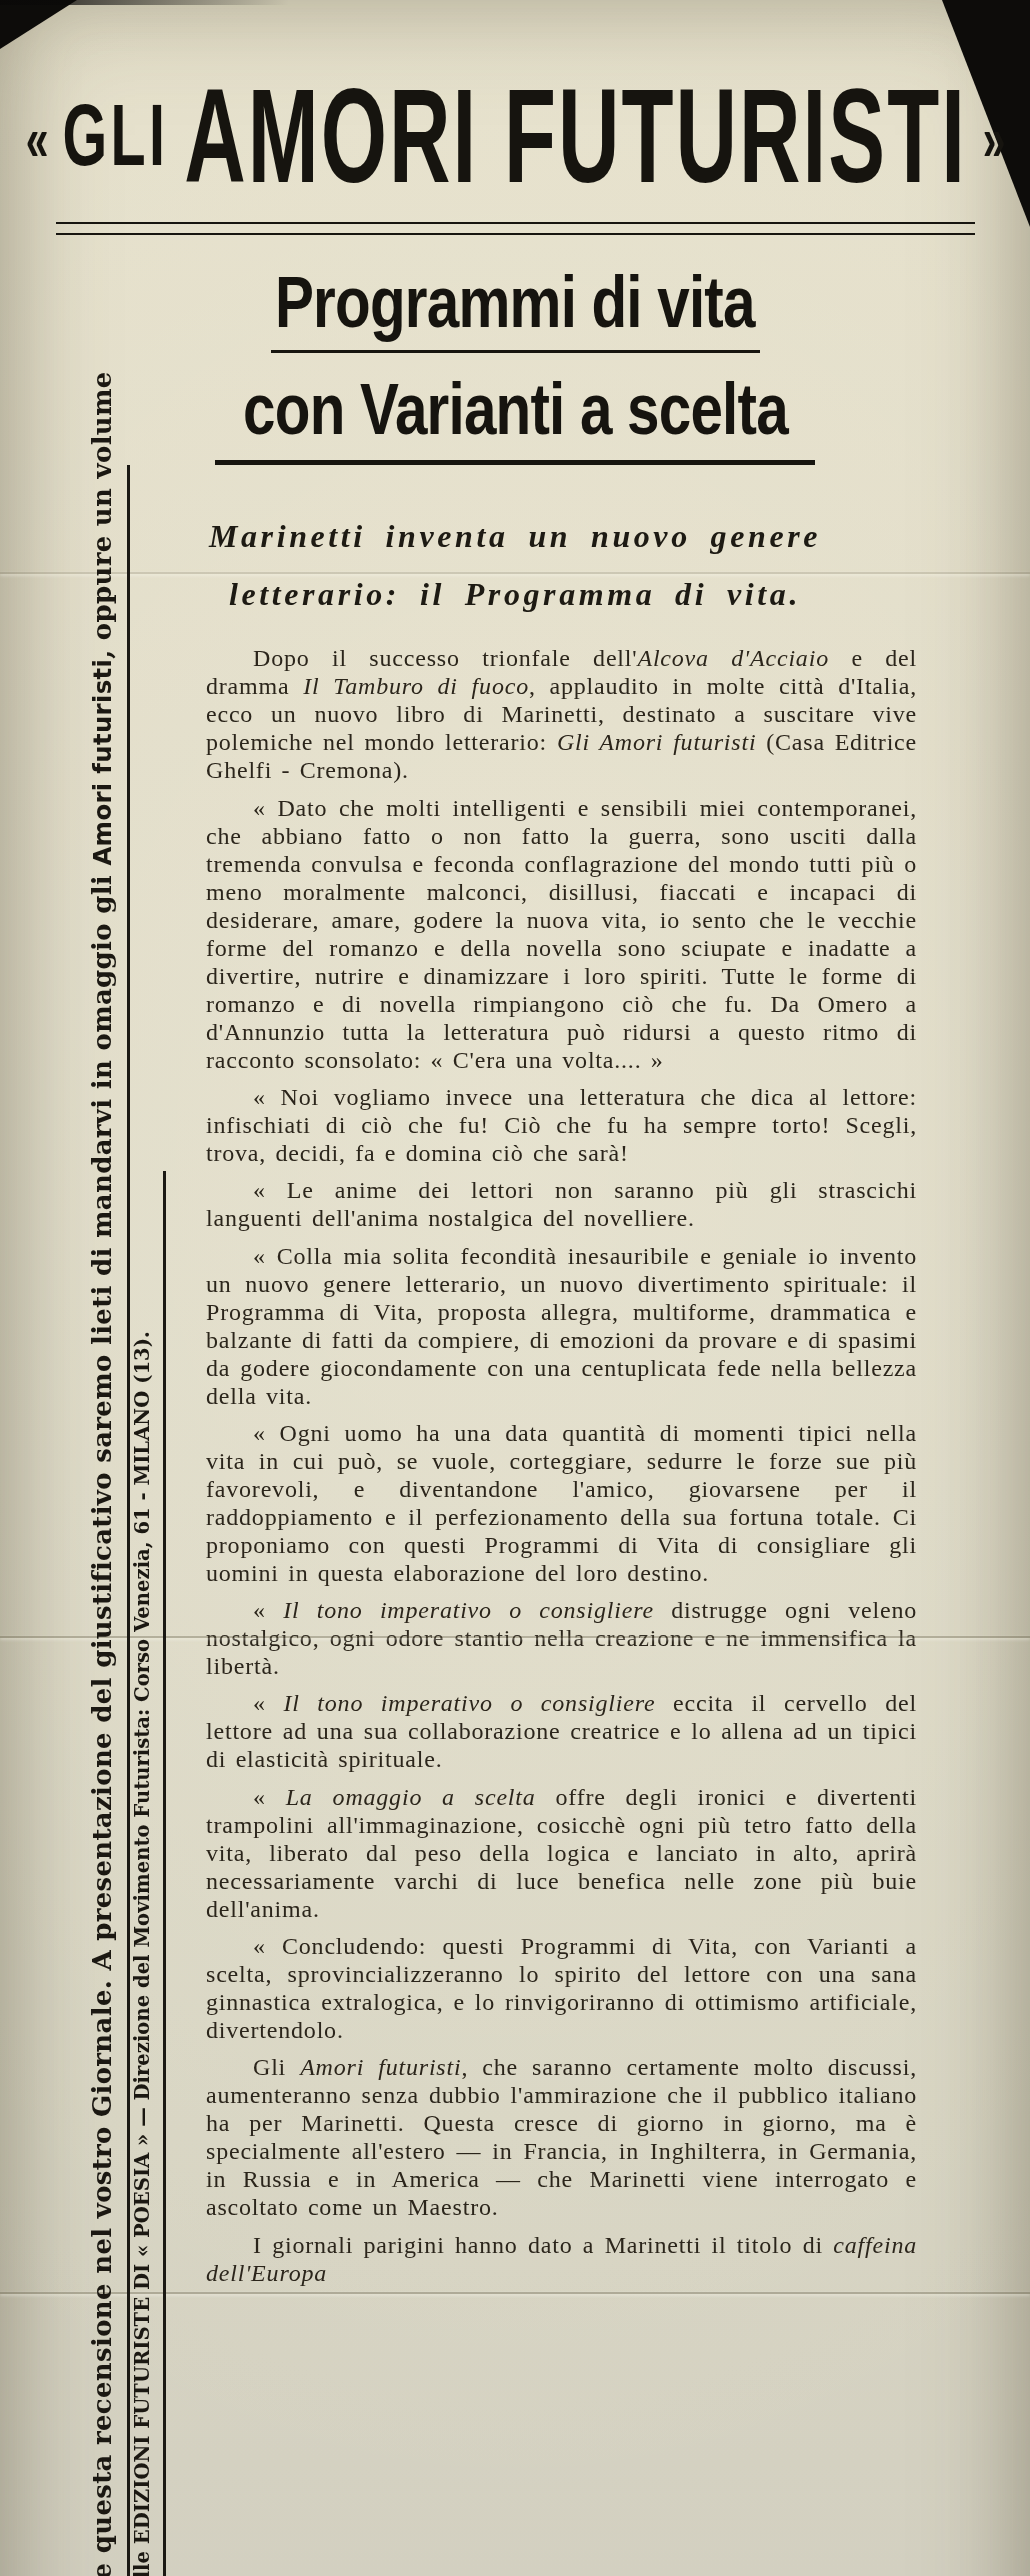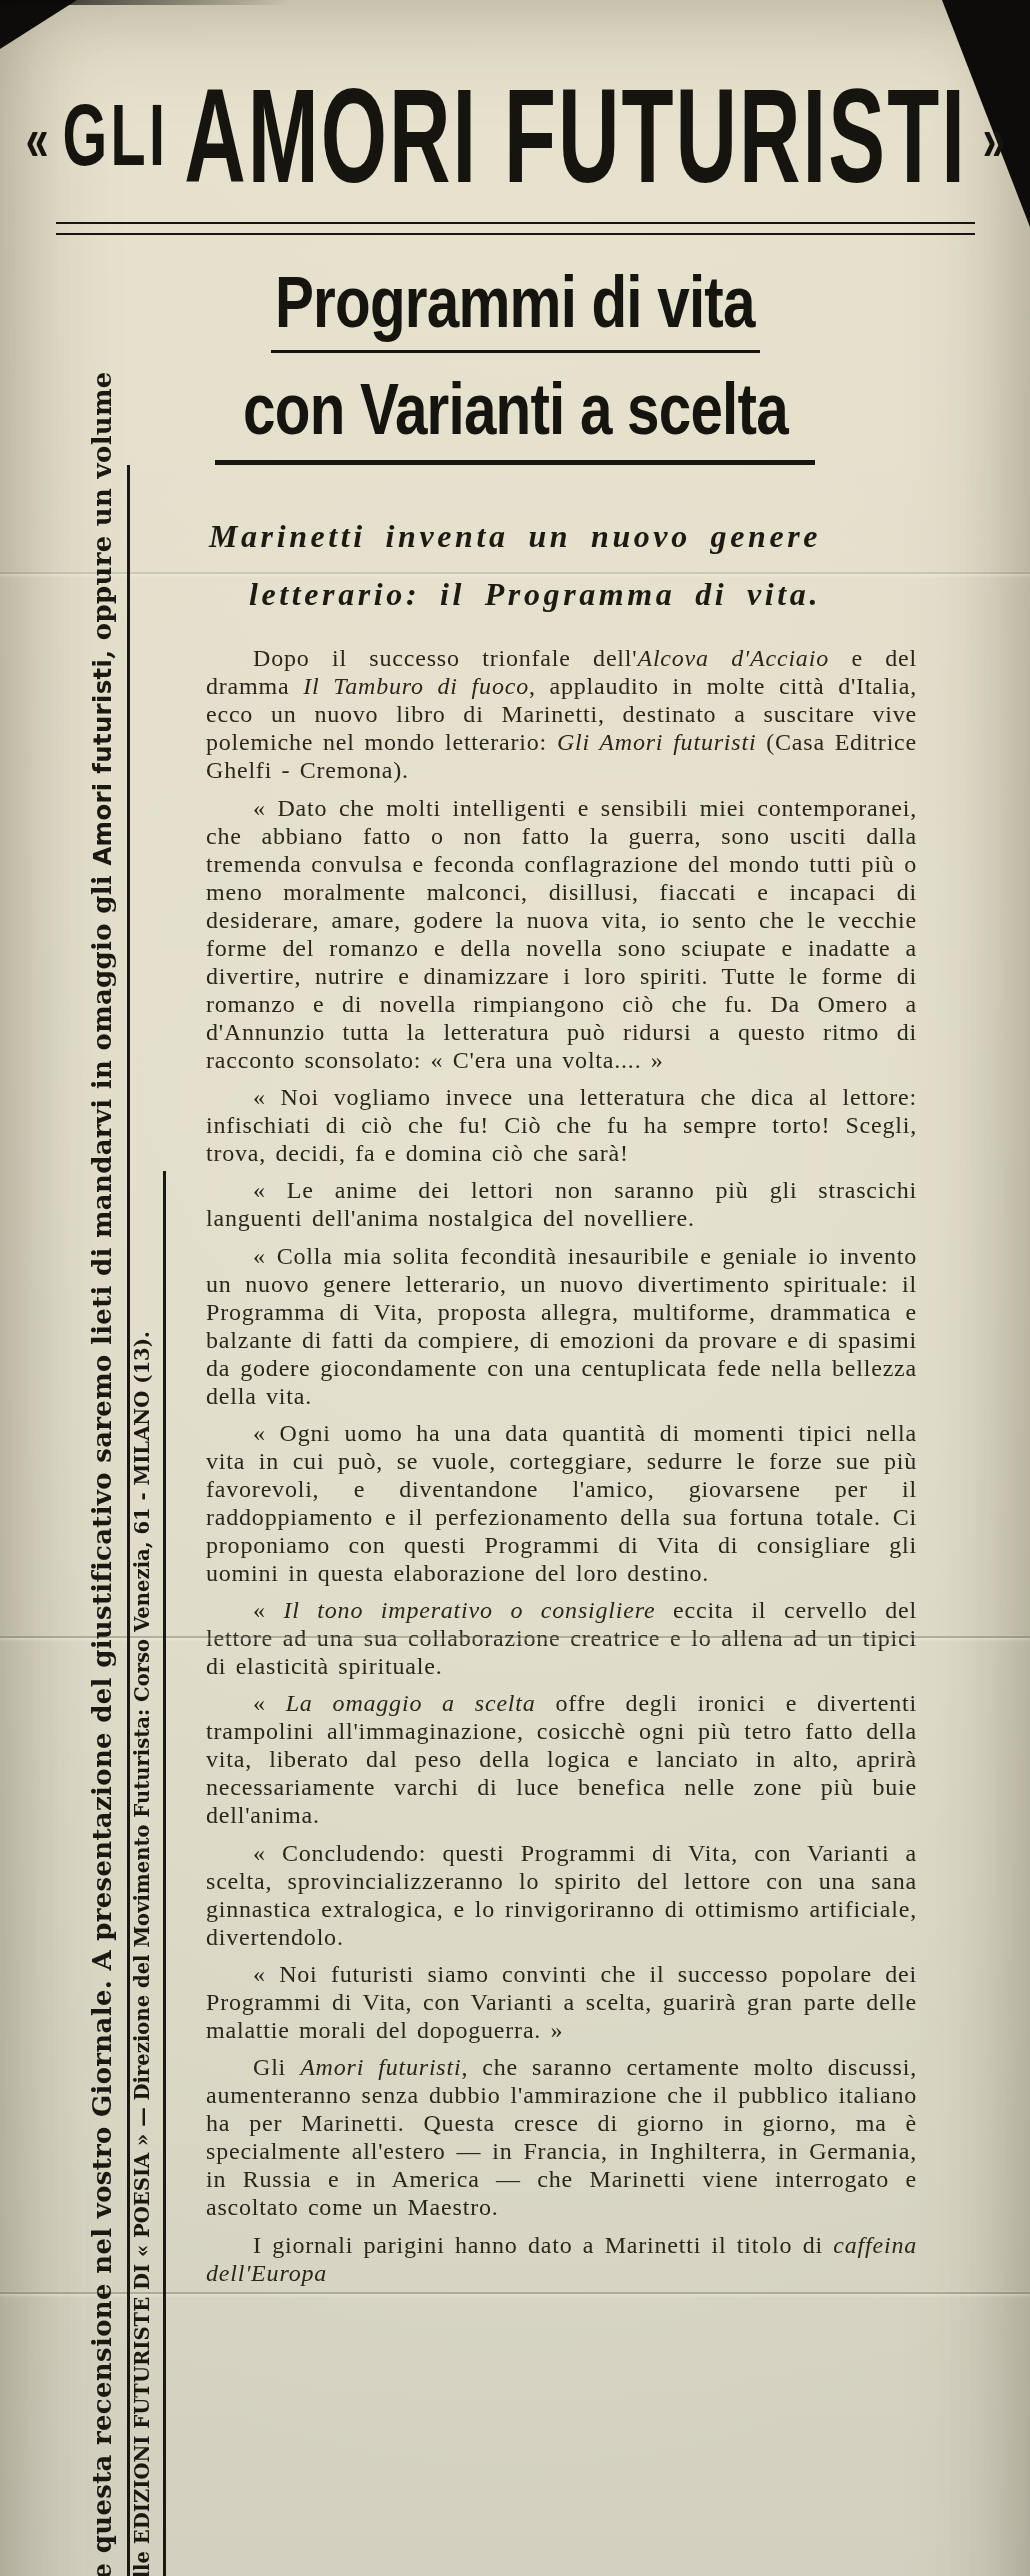--- a/index.html
+++ b/index.html
@@ -40,21 +40,21 @@
   .subtitle{
     font-family:"Liberation Sans", sans-serif;font-weight:bold;color:#16140f;
     font-size:73px;letter-spacing:-1px;white-space:nowrap;
     transform:scaleX(.8);transform-origin:50% 50%;
   }
   .subtitle.s1{margin-top:25px;}
   .subtitle.s2{margin-top:13.4px;}
   .u-rule1{margin-top:7.2px;width:489px;height:3.1px;background:#17150f;}
   .u-rule2{margin-top:10.3px;width:600px;height:4.6px;background:#17150f;}
   .deck{
-    margin-top:42px;text-align:right;color:#1d1a13;
+    margin-top:42px;text-align:center;color:#1d1a13;
     font-style:italic;font-weight:bold;font-size:32px;line-height:58px;
     letter-spacing:3.6px;word-spacing:8.2px;white-space:nowrap;
   }
   
   .body-col{
     margin:21.6px 113px 0 206px;
     width:711px;
     text-align:justify;
     font-size:24px;line-height:28px;letter-spacing:0.8px;word-spacing:2.6px;
     color:#2b251b;
@@ -116,22 +116,22 @@
     </div>
   </div>
 
   <div class="body-col">
       <p><span class="seg-n">Dopo il successo trionfale dell'</span><span class="seg-i">Alcova d'Acciaio</span><span class="seg-n"> e del dramma </span><span class="seg-i">Il Tamburo di fuoco</span><span class="seg-n">, applaudito in molte città d'Italia, ecco un nuovo libro di Marinetti, destinato a suscitare vive polemiche nel mondo letterario: </span><span class="seg-i">Gli Amori futuristi</span><span class="seg-n"> (Casa Editrice Ghelfi - Cremona).</span></p>
       <p><span class="seg-n">« Dato che molti intelligenti e sensibili miei contemporanei, che abbiano fatto o non fatto la guerra, sono usciti dalla tremenda convulsa e feconda conflagrazione del mondo tutti più o meno moralmente malconci, disillusi, fiaccati e incapaci di desiderare, amare, godere la nuova vita, io sento che le vecchie forme del romanzo e della novella sono sciupate e inadatte a divertire, nutrire e dinamizzare i loro spiriti. Tutte le forme di romanzo e di novella rimpiangono ciò che fu. Da Omero a d'Annunzio tutta la letteratura può ridursi a questo ritmo di racconto sconsolato: « C'era una volta.... »</span></p>
       <p><span class="seg-n">« Noi vogliamo invece una letteratura che dica al lettore: infischiati di ciò che fu! Ciò che fu ha sempre torto! Scegli, trova, decidi, fa e domina ciò che sarà!</span></p>
       <p><span class="seg-n">« Le anime dei lettori non saranno più gli strascichi languenti dell'anima nostalgica del novelliere.</span></p>
       <p><span class="seg-n">« Colla mia solita fecondità inesauribile e geniale io invento un nuovo genere letterario, un nuovo divertimento spirituale: il Programma di Vita, proposta allegra, multiforme, drammatica e balzante di fatti da compiere, di emozioni da provare e di spasimi da godere giocondamente con una centuplicata fede nella bellezza della vita.</span></p>
       <p><span class="seg-n">« Ogni uomo ha una data quantità di momenti tipici nella vita in cui può, se vuole, corteggiare, sedurre le forze sue più favorevoli, e diventandone l'amico, giovarsene per il raddoppiamento e il perfezionamento della sua fortuna totale. Ci proponiamo con questi Programmi di Vita di consigliare gli uomini in questa elaborazione del loro destino.</span></p>
+      <p><span class="seg-n">« </span><span class="seg-i">Il tono imperativo o consigliere</span><span class="seg-n"> distrugge ogni veleno nostalgico, ogni odore stantio nella creazione e ne immensifica la libertà.</span></p>
       <p><span class="seg-n">« </span><span class="seg-i">Il tono imperativo o consigliere</span><span class="seg-n"> eccita il cervello del lettore ad una sua collaborazione creatrice e lo allena ad un tipici di elasticità spirituale.</span></p>
       <p><span class="seg-n">« </span><span class="seg-i">La omaggio a scelta</span><span class="seg-n"> offre degli ironici e divertenti trampolini all'immaginazione, cosicchè ogni più tetro fatto della vita, liberato dal peso della logica e lanciato in alto, aprirà necessariamente varchi di luce benefica nelle zone più buie dell'anima.</span></p>
       <p><span class="seg-n">« Concludendo: questi Programmi di Vita, con Varianti a scelta, sprovincializzeranno lo spirito del lettore con una sana ginnastica extralogica, e lo rinvigoriranno di ottimismo artificiale, divertendolo.</span></p>
-      <p><span class="seg-n">« Noi futuristi siamo convinti che il successo popolare dei Programmi di Vita, con Varianti a scelta, guarirà gran parte delle malattie morali del dopoguerra. »</span></p>
       <p><span class="seg-n">Gli </span><span class="seg-i">Amori futuristi</span><span class="seg-n">, che saranno certamente molto discussi, aumenteranno senza dubbio l'ammirazione che il pubblico italiano ha per Marinetti. Questa cresce di giorno in giorno, ma è specialmente all'estero — in Francia, in Inghilterra, in Germania, in Russia e in America — che Marinetti viene interrogato e ascoltato come un Maestro.</span></p>
       <p><span class="seg-n">I giornali parigini hanno dato a Marinetti il titolo di </span><span class="seg-i">caffeina dell'Europa</span></p>
     </div>
 
 </div>
 
 
 </body></html>

